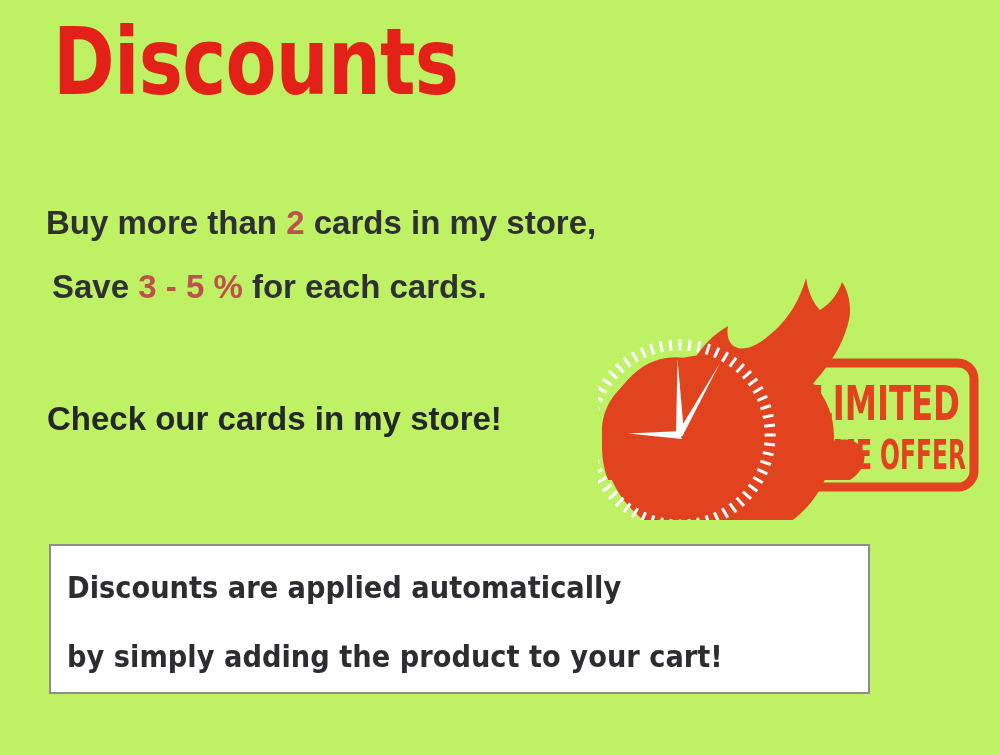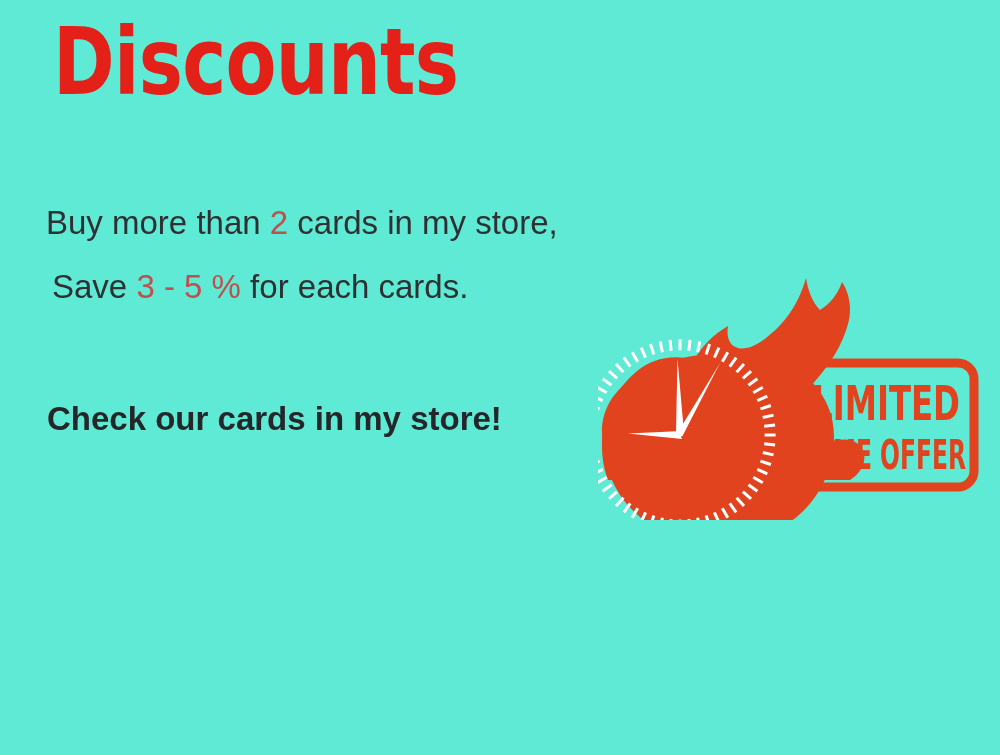--- a/index.html
+++ b/index.html
@@ -8,21 +8,21 @@
     padding: 0;
     background: #ffffff;
   }
   body {
     font-family: "Liberation Sans", sans-serif;
   }
   #page {
     position: relative;
     width: 1000px;
     height: 755px;
-    background: #5eead4;
+    background: #bef264;
     overflow: hidden;
   }
 
   
   #title {
     position: absolute;
     left: 53px;
     top: 16px;
     font-family: "DejaVu Sans", sans-serif;
     font-weight: 700;
@@ -33,21 +33,21 @@
     transform: scaleX(0.80);
     transform-origin: left top;
     white-space: nowrap;
   }
 
   
   #line-buy, #line-save {
     position: absolute;
     left: 46px;
     font-family: "Liberation Sans", sans-serif;
-    font-weight: 400;
+    font-weight: 700;
     font-size: 33px;
     line-height: 1;
     color: #2f3033;
     white-space: nowrap;
   }
   #line-buy  { top: 206px; }
   #line-save { top: 270px; margin-left: 6px; }
   .accent { color: #c0504d; }
 
   #line-check {
@@ -224,14 +224,18 @@
 
       <rect x="196" y="101" width="180" height="124" rx="16" ry="16" fill="none" stroke="#e2431f" stroke-width="9"></rect>
 
       <text class="badge-word" x="214" y="158" font-size="48" textLength="148" lengthAdjust="spacingAndGlyphs">LIMITED</text>
       <text class="badge-word" x="210" y="207" font-size="40" textLength="158" lengthAdjust="spacingAndGlyphs">TIME OFFER</text>
     </svg>
   </div>
 
   <div id="line-check">Check our cards in my store!</div>
 
+  <div id="callout-box">
+    <div class="callout-line" id="callout-line-1">Discounts are applied automatically</div>
+    <div class="callout-line" id="callout-line-2">by simply adding the product to your cart!</div>
+  </div>
 
 </div>
 
 </body></html>

